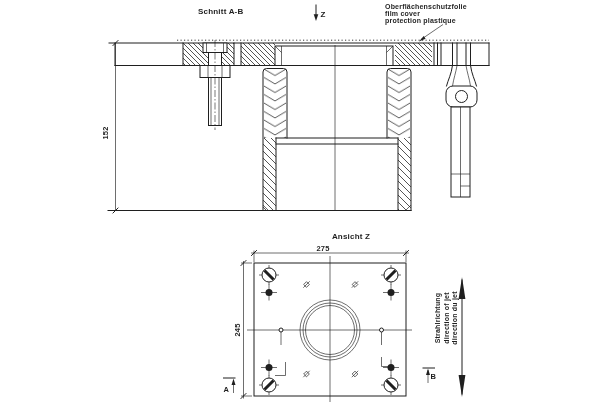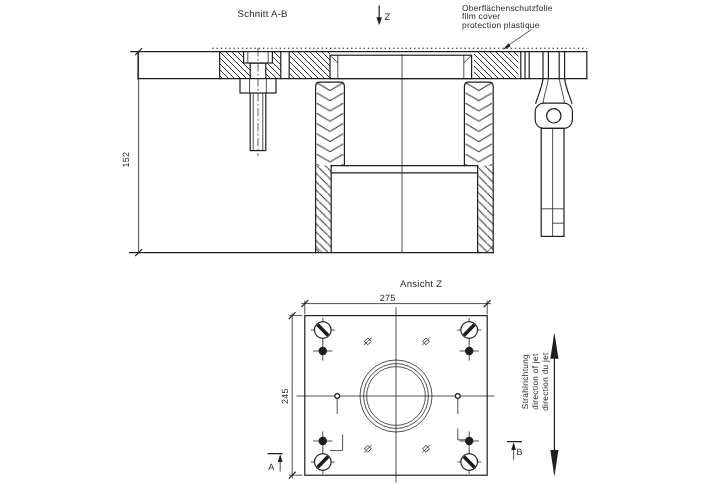--- a/index.html
+++ b/index.html
@@ -1,16 +1,16 @@
 <!DOCTYPE html>
 <html><head>
 <meta charset="utf-8">
 <style>
   html,body{margin:0;padding:0;background:#ffffff;}
-  .stage{width:600px;height:404px;background:#ffffff;position:relative;overflow:hidden;}
+  .stage{width:600px;height:404px;background:#ffffff;position:relative;overflow:hidden;font-weight:bold;}
   svg{display:block;}
   .ln{stroke:#1f1f1f;stroke-width:1;fill:none;stroke-linecap:square;}
   .thin{stroke:#1f1f1f;stroke-width:.65;fill:none;}
   .dash{stroke:#1f1f1f;stroke-width:.9;fill:none;stroke-dasharray:1.2 2.3;}
   .cl{stroke:#1f1f1f;stroke-width:.6;fill:none;stroke-dasharray:7 2 1.5 2;}
   .fillink{fill:#1f1f1f;stroke:none;}
   .wht{fill:#ffffff;stroke:#1f1f1f;stroke-width:1;}
   .txt{font-family:"Liberation Sans","DejaVu Sans",sans-serif;font-size:7px;fill:#1f1f1f;letter-spacing:.2px;}
   .ttl{font-size:8px;}
   .dim{font-size:7.5px;}

